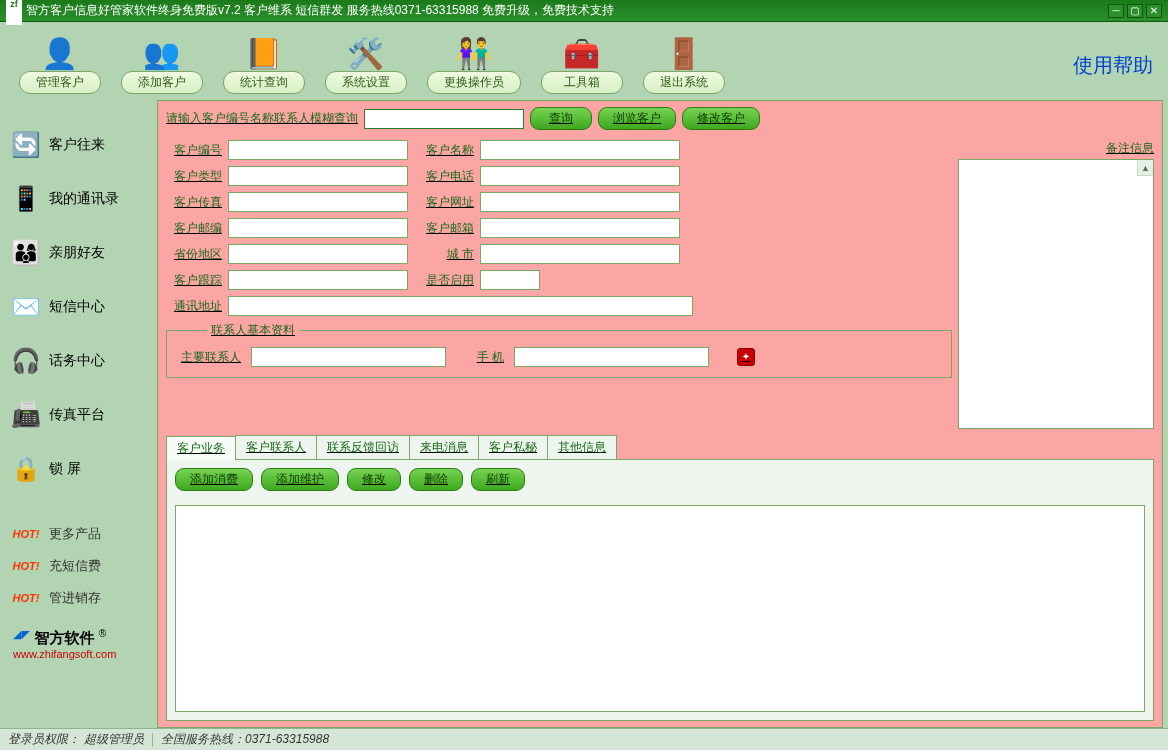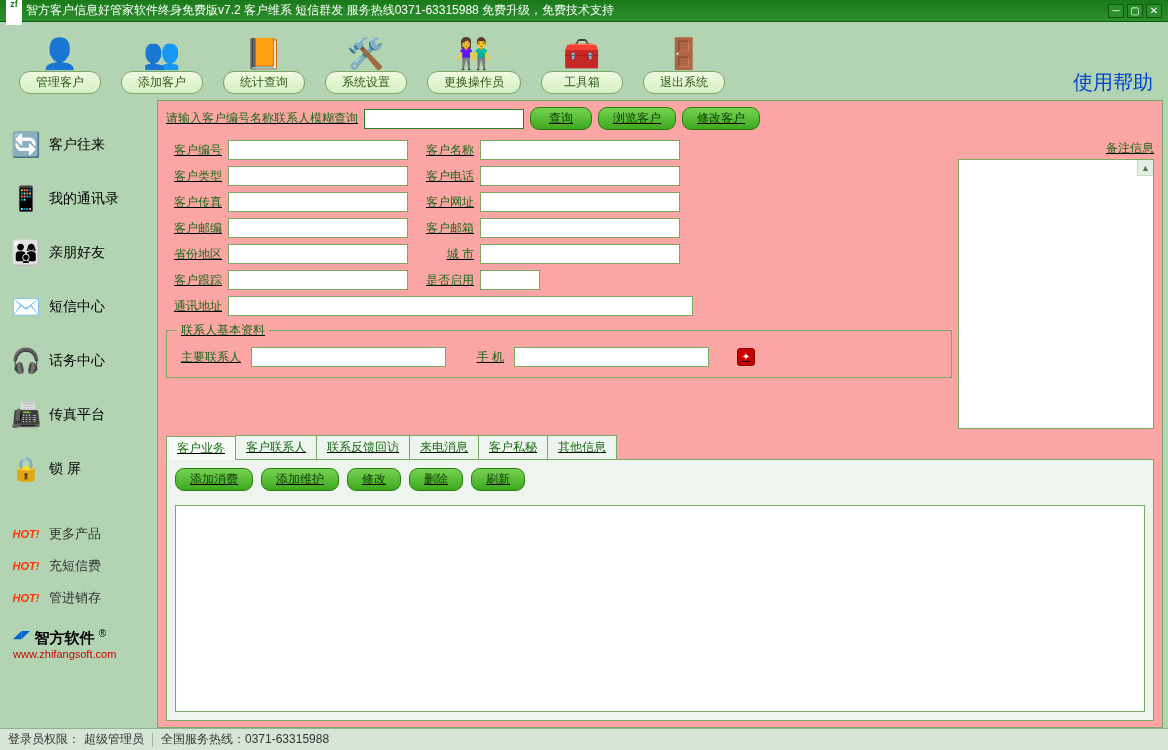--- a/index.html
+++ b/index.html
@@ -8,21 +8,21 @@
 .title-logo { width:16px; height:28px; background:#fff; color:#1a7a1a; font-size:9px; text-align:center; line-height:14px; font-weight:bold; margin-right:4px; }
 .title-text { flex:1; white-space:nowrap; }
 .window-controls { display:flex; gap:3px; }
 .wc-btn { width:16px; height:14px; border:1px solid #0a5a0a; background:#2d8f2d; color:#fff; font-size:10px; text-align:center; line-height:12px; cursor:pointer; }
 .app-body { display:flex; flex-direction:column; height:calc(100% - 22px); background:#b3d4b3; padding:5px 5px 0 5px; }
 .top-row { display:flex; align-items:flex-end; }
 .toolbar { display:flex; gap:20px; padding:8px 14px 6px 14px; }
 .tb-item { display:flex; flex-direction:column; align-items:center; cursor:pointer; }
 .tb-ico { width:40px; height:36px; display:flex; align-items:center; justify-content:center; font-size:30px; }
 .tb-btn { background:linear-gradient(to bottom,#f0f9e0,#d6efc4); border:1px solid #7aa865; border-radius:11px; padding:2px 16px; font-size:12px; color:#2b5a14; text-align:center; min-width:82px;font-family:Liberation Mono, monospace; }
-.help-link { margin-left:auto; margin-right:10px; color:#0044cc; font-size:20px; cursor:pointer; align-self:flex-end; padding-bottom:4px; }
+.help-link { margin-left:auto; margin-right:10px; color:#0044cc; font-size:20px; cursor:pointer; align-self:flex-end; padding-bottom:21px; }
 .main-area { display:flex; flex:1; gap:4px; overflow:hidden; }
 .sidebar { width:148px; display:flex; flex-direction:column; padding-top:24px; }
 .sb-item { display:flex; align-items:center; gap:6px; padding:4px 4px; cursor:pointer; }
 .sb-ico { width:34px; height:34px; display:flex; align-items:center; justify-content:center; font-size:24px; }
 .sb-label { font-size:14px; color:#000000; }
 .sb-group2 .sb-item { padding:3px 4px; }
 .hot-badge { color:#ff3300; font-weight:bold; font-size:11px; font-style:italic; width:34px; text-align:center; }
 .sb-label2 { font-size:13px; color:#333; }
 .brand-box { margin-top:10px; padding-left:8px; }
 .brand-line1 { font-size:15px; color:#000; font-weight:bold; }
@@ -39,30 +39,30 @@
 .f-input { height:20px; border:1px solid #7aa865; background:#fff; font-size:12px; padding:0 3px; }
 .w180 { width:180px; }
 .w200 { width:200px; }
 .w60 { width:60px; }
 .w520 { width:520px; }
 .col-gap { width:10px; }
 .remark-label { font-size:12px; color:#1a6a1a; margin-bottom:2px; padding-left:6px;text-align:right; }
 .memo-box { width:196px; height:270px; border:1px solid #7aa865; background:#fff; position:relative; }
 .memo-scroll-up { position:absolute; right:0; top:0; width:16px; height:16px; background:#e6efe6; border-left:1px solid #c6dac6; border-bottom:1px solid #c6dac6; text-align:center; font-size:9px; line-height:16px; color:#4a7a4a; }
 fieldset.contact { border:1px solid #7aa865; padding:8px 10px 10px 10px; margin-top:4px; }
-fieldset.contact legend { font-size:12px; color:#1a6a1a; padding:0 4px; }
+fieldset.contact legend { font-size:12px; color:#1a6a1a; padding:0 4px;margin-left:30px; }
 .contact-row { display:flex; align-items:center; gap:4px; }
 .red-btn { width:18px; height:18px; background:#c90000; border:1px solid #800; border-radius:3px; color:#fff; font-size:10px; text-align:center; line-height:16px; cursor:pointer; }
 .tabs { display:flex; margin-top:6px; }
 .tab { border:1px solid #7aa865; border-bottom:none; padding:3px 10px; font-size:12px; color:#1a6a1a; background:#eef5ee; margin-right:-1px; cursor:pointer; }
 .tab.active { background:#f6fbf6; position:relative; top:1px; }
 .tab-panel { border:1px solid #7aa865; background:#eef5ee; padding:8px; flex:1; display:flex; flex-direction:column; overflow:hidden; }
 .action-row { display:flex; gap:8px; margin-bottom:14px; }
 .data-area { flex:1; border:1px solid #7aa865; background:#fff; }
-.status-bar { height:22px; background:#d6e6d6; border-top:1px solid #8eb48e; display:flex; align-items:center; font-size:12px; color:#333; padding:0 8px; gap:4px; margin:0 -5px; }
+.status-bar { height:22px; background:#d6e6d6; border-top:1px solid #8eb48e; display:flex; align-items:center; font-size:12px; color:#333; padding:0 8px; gap:4px; margin:0 -5px;font-style:italic; }
 .status-sep { width:1px; height:14px; background:#9ab99a; margin:0 4px; }
 </style>
 </head>
 <body>
 
 <div class="title-bar">
   <div class="title-logo">zf</div>
   <div class="title-text">智方客户信息好管家软件终身免费版v7.2 客户维系 短信群发    服务热线0371-63315988 免费升级，免费技术支持</div>
   <div class="window-controls">
     <div class="wc-btn">─</div>

